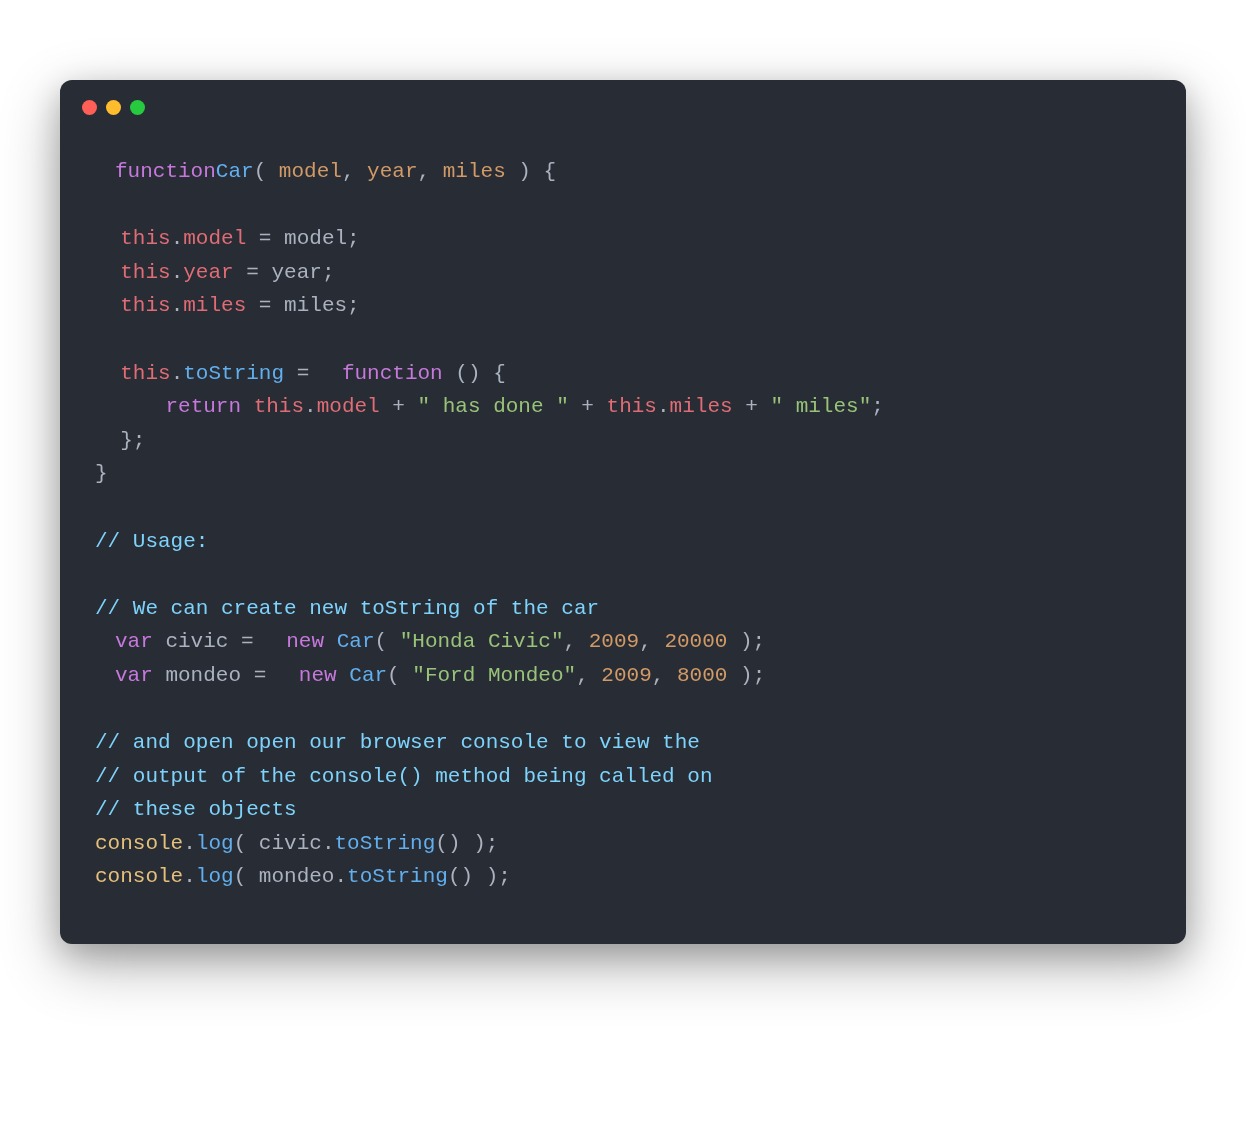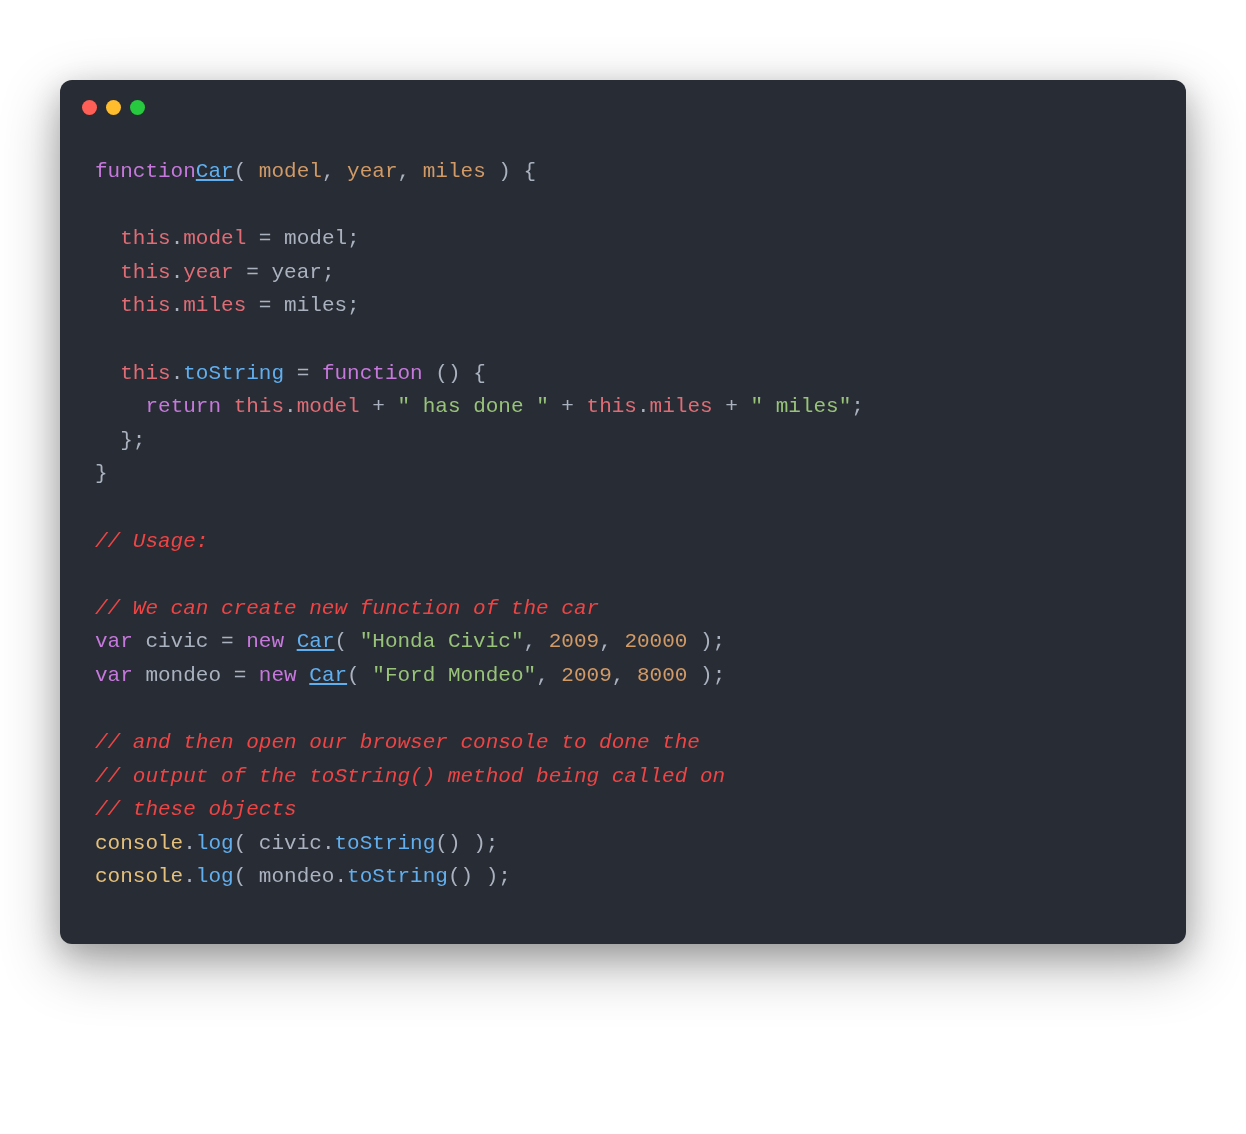--- a/index.html
+++ b/index.html
@@ -37,27 +37,27 @@
     .dot-red { background: #ff5f56; }
     .dot-yellow { background: #ffbd2e; }
     .dot-green { background: #27c93f; }
     .code {
       padding: 30px 35px 50px 35px;
       font-size: 21px;
       line-height: 1.6;
       white-space: pre;
       color: #abb2bf;
     }
-    .kw { color: #c678dd; }
-    .fn { color: #61afef; text-decoration: underline; }
+    .kw { color: #c678dd; margin-left: 20px; }
+    .fn { color: #61afef; }
     .param { color: #d19a66; }
     .prop { color: #e06c75; }
     .str { color: #98c379; }
     .num { color: #d19a66; text-align: center; }
-    .comment { color: #ef4444; font-style: italic; }
+    .comment { color: #7dd3fc; }
     .this { color: #e06c75; }
     .ident { color: #abb2bf; }
     .punct { color: #abb2bf; }
     .method { color: #61afef; margin-top: 27px; }
     .obj { color: #e5c07b; }
   </style>
 </head>
 <body>
 
 <div class="window">
@@ -72,22 +72,22 @@
   <span class="this">this</span><span class="punct">.</span><span class="prop">year</span><span class="punct"> = </span><span class="ident">year</span><span class="punct">;</span>
   <span class="this">this</span><span class="punct">.</span><span class="prop">miles</span><span class="punct"> = </span><span class="ident">miles</span><span class="punct">;</span>
 
   <span class="this">this</span><span class="punct">.</span><span class="method">toString</span><span class="punct"> = </span><span class="kw">function</span><span class="punct"> () {</span>
     <span class="kw">return</span><span> </span><span class="this">this</span><span class="punct">.</span><span class="prop">model</span><span class="punct"> + </span><span class="str">" has done "</span><span class="punct"> + </span><span class="this">this</span><span class="punct">.</span><span class="prop">miles</span><span class="punct"> + </span><span class="str">" miles"</span><span class="punct">;</span>
   <span class="punct">};</span>
 <span class="punct">}</span>
 
 <span class="comment">// Usage:</span>
 
-<span class="comment">// We can create new function of the car</span>
+<span class="comment">// We can create new toString of the car</span>
 <span class="kw">var</span><span class="ident"> civic </span><span class="punct">= </span><span class="kw">new</span><span> </span><span class="fn">Car</span><span class="punct">( </span><span class="str">"Honda Civic"</span><span class="punct">, </span><span class="num">2009</span><span class="punct">, </span><span class="num">20000</span><span class="punct"> );</span>
 <span class="kw">var</span><span class="ident"> mondeo </span><span class="punct">= </span><span class="kw">new</span><span> </span><span class="fn">Car</span><span class="punct">( </span><span class="str">"Ford Mondeo"</span><span class="punct">, </span><span class="num">2009</span><span class="punct">, </span><span class="num">8000</span><span class="punct"> );</span>
 
-<span class="comment">// and then open our browser console to done the</span>
-<span class="comment">// output of the toString() method being called on</span>
+<span class="comment">// and open open our browser console to view the</span>
+<span class="comment">// output of the console() method being called on</span>
 <span class="comment">// these objects</span>
 <span class="obj">console</span><span class="punct">.</span><span class="method">log</span><span class="punct">( </span><span class="ident">civic</span><span class="punct">.</span><span class="method">toString</span><span class="punct">()</span><span class="punct"> );</span>
 <span class="obj">console</span><span class="punct">.</span><span class="method">log</span><span class="punct">( </span><span class="ident">mondeo</span><span class="punct">.</span><span class="method">toString</span><span class="punct">()</span><span class="punct"> );</span></div>
 </div>
 
 </body></html>

